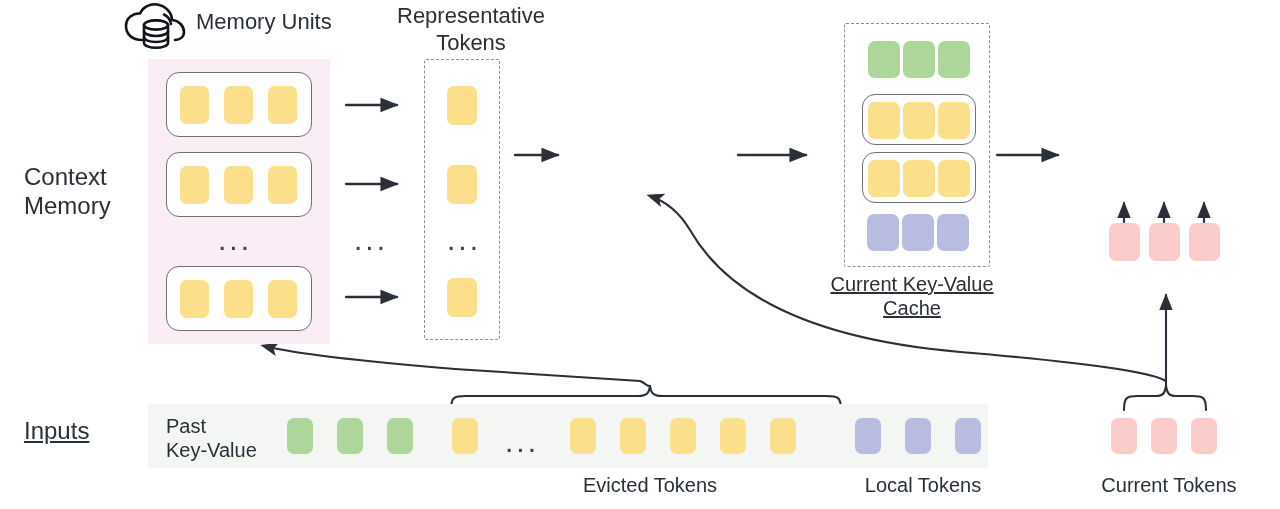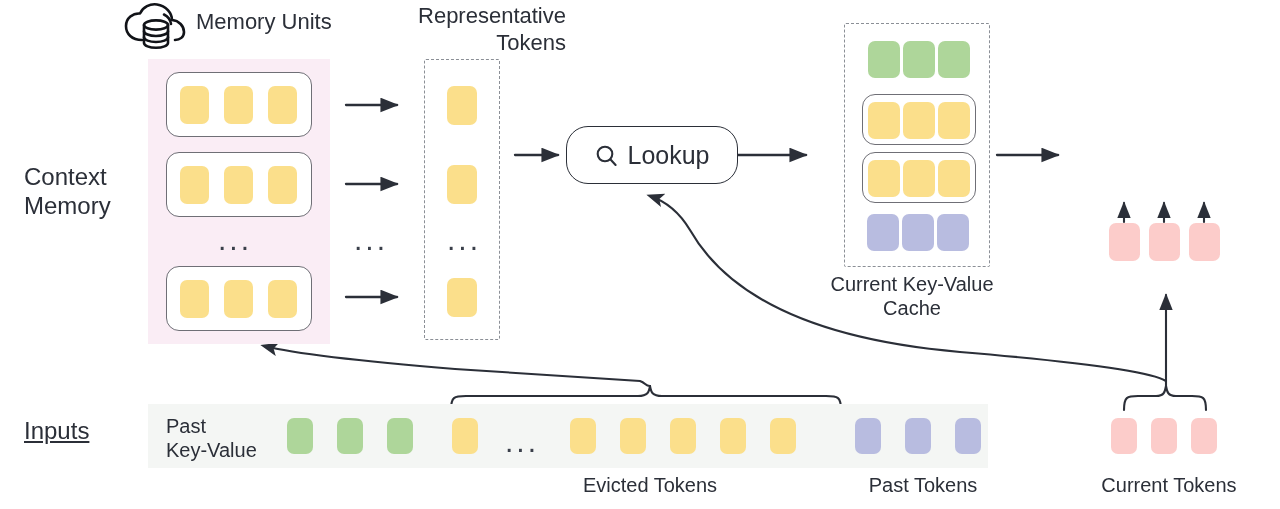--- a/index.html
+++ b/index.html
@@ -10,21 +10,21 @@
     color:#2b2f38;
     overflow:hidden;
     position:relative;
   }
   .stage{position:absolute;left:0;top:0;width:1280px;height:509px;}
   .abs{position:absolute;}
 
   
   .lbl{position:absolute;color:#2b2f38;white-space:pre-line;line-height:1.22;}
   .t-section{font-size:24px;}
-  .t-head{font-size:22px;text-align:right;}
+  .t-head{font-size:22px;text-align:center;}
   .t-cap{font-size:20px;text-align:center;}
   .t-pkv{font-size:20px;line-height:1.2;}
   .t-llm{font-size:43px;letter-spacing:1px;}
   .t-lookup{font-size:25px;}
   .dots{position:absolute;font-size:30px;letter-spacing:3px;color:#3a3f4a;line-height:1;}
 
   
   .pink-panel{background:#faedf5;}
   .mem-unit{
     background:#ffffff;border:1.6px solid #6f6f76;border-radius:13px;
@@ -101,21 +101,21 @@
       <path d="M24,29.2 C24,31.8 29.4,34 36,34 C42.6,34 48,31.8 48,29.2"></path>
       <path d="M24,35.3 C24,37.9 29.4,40 36,40 C42.6,40 48,37.9 48,35.3"></path>
     </g>
   </svg>
 
   <div class="lbl t-head" style="left:196px;top:9px;text-align:left;">Memory Units</div>
 
   <div class="lbl t-head" style="left:376px;top:3px;width:190px;">Representative
 Tokens</div>
 
-  <div class="lbl t-cap" style="left:806px;top:272px;width:212px;">Current Key-Value
+  <div class="lbl t-cap" style="left:806px;top:272px;width:212px;text-decoration:underline;">Current Key-Value
 Cache</div>
 
   <div class="lbl t-section" style="left:24px;top:162px;">Context
 Memory</div>
 
   <div class="lbl t-section" style="left:24px;top:416px;text-decoration:underline;">Inputs</div>
 
   <div class="abs pink-panel" style="left:148px;top:59px;width:182px;height:285px;"></div>
 
   <div class="abs mem-unit" style="left:166px;top:72px;width:146px;height:65px;">
@@ -140,29 +140,20 @@
 
   <div class="dots" style="left:354px;top:225px;">...</div>
 
   <div class="abs dashed" style="left:424px;top:59px;width:76px;height:281px;"></div>
 
   <div class="abs tok tok-y" style="left:447px;top:86px;width:30px;height:39px;"></div>
   <div class="abs tok tok-y" style="left:447px;top:165px;width:30px;height:39px;"></div>
   <div class="dots" style="left:447px;top:225px;">...</div>
   <div class="abs tok tok-y" style="left:447px;top:278px;width:30px;height:39px;"></div>
 
-  <div class="abs lookup-box" style="left:566px;top:126px;width:172px;height:58px;">
-    <svg width="26" height="26" viewBox="0 0 26 26" style="margin-top:2px;">
-      <g fill="none" stroke="#2b2f38" stroke-width="2.1" stroke-linecap="round">
-        <circle cx="11" cy="11" r="7.3"></circle>
-        <line x1="16.3" y1="16.3" x2="21.6" y2="22"></line>
-      </g>
-    </svg>
-    <span class="t-lookup">Lookup</span>
-  </div>
 
   <div class="abs dashed" style="left:844px;top:23px;width:146px;height:244px;"></div>
 
   <div class="abs tok tok-g" style="left:868px;top:41px;width:32px;height:37px;"></div>
   <div class="abs tok tok-g" style="left:903px;top:41px;width:32px;height:37px;"></div>
   <div class="abs tok tok-g" style="left:938px;top:41px;width:32px;height:37px;"></div>
 
   <div class="abs mem-unit" style="left:862px;top:94px;width:114px;height:51px;">
     <div class="abs tok tok-y" style="left:5px;top:7px;width:32px;height:37px;"></div>
     <div class="abs tok tok-y" style="left:40px;top:7px;width:32px;height:37px;"></div>
@@ -203,16 +194,16 @@
 
   <div class="abs tok tok-p" style="left:855px;top:418px;width:26px;height:36px;"></div>
   <div class="abs tok tok-p" style="left:905px;top:418px;width:26px;height:36px;"></div>
   <div class="abs tok tok-p" style="left:955px;top:418px;width:26px;height:36px;"></div>
 
   <div class="abs tok tok-r" style="left:1111px;top:418px;width:26px;height:36px;"></div>
   <div class="abs tok tok-r" style="left:1151px;top:418px;width:26px;height:36px;"></div>
   <div class="abs tok tok-r" style="left:1191px;top:418px;width:26px;height:36px;"></div>
 
   <div class="lbl t-cap" style="left:565px;top:473px;width:170px;">Evicted Tokens</div>
-  <div class="lbl t-cap" style="left:838px;top:473px;width:170px;">Past Tokens</div>
+  <div class="lbl t-cap" style="left:838px;top:473px;width:170px;">Local Tokens</div>
   <div class="lbl t-cap" style="left:1080px;top:473px;width:178px;">Current Tokens</div>
 
 </div>
 
 </body></html>

